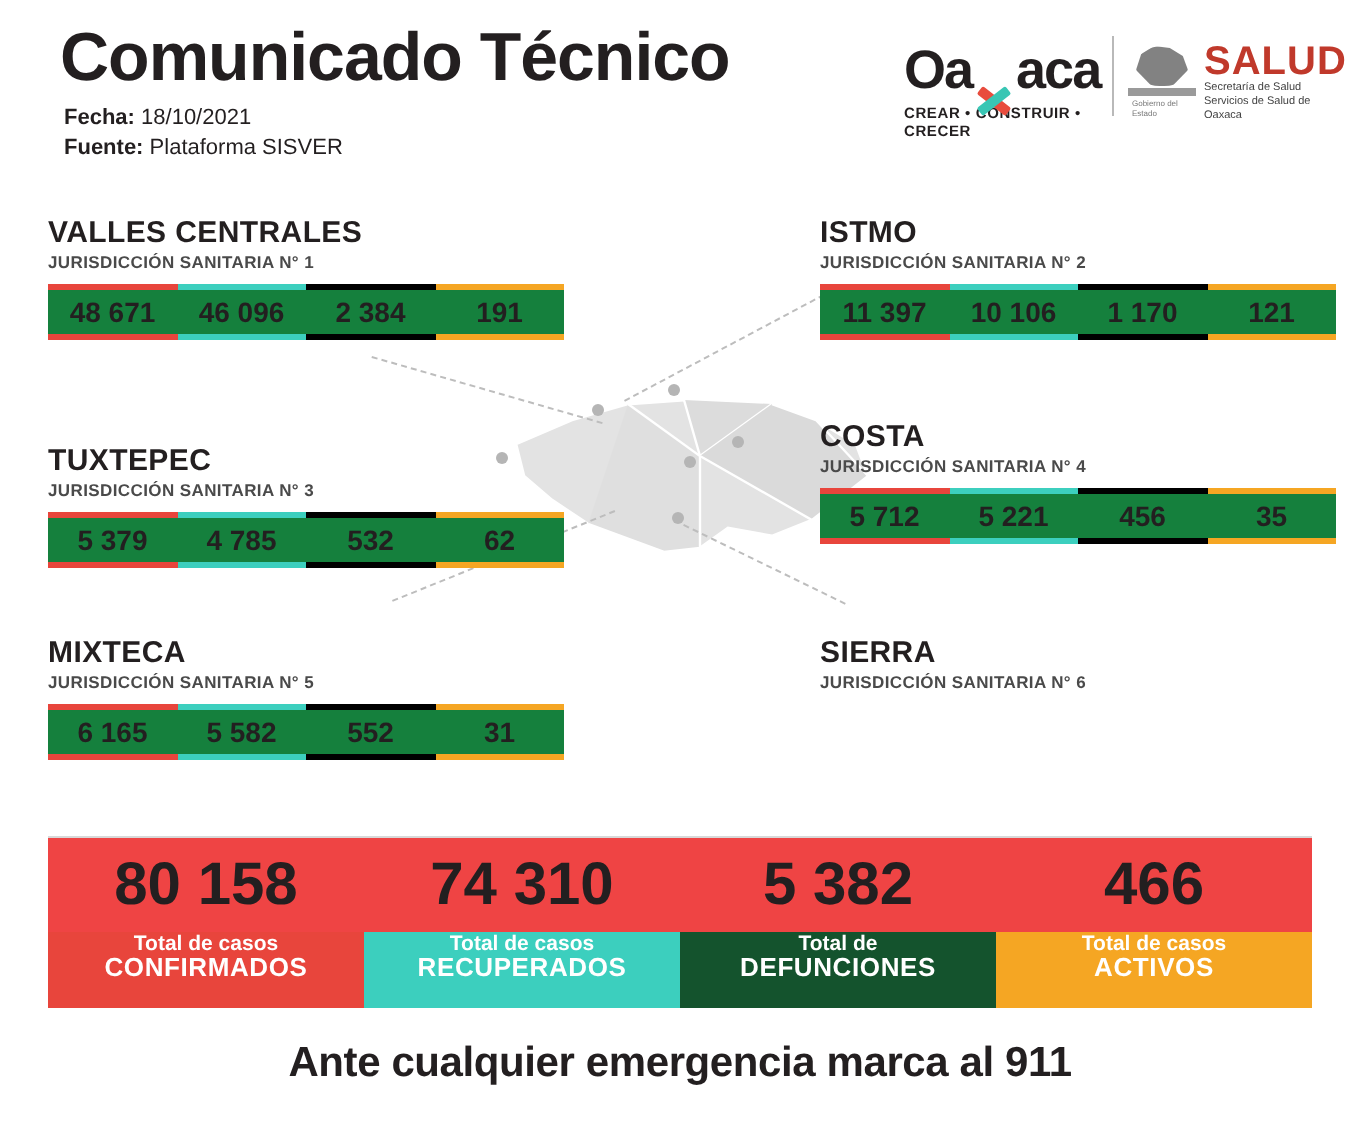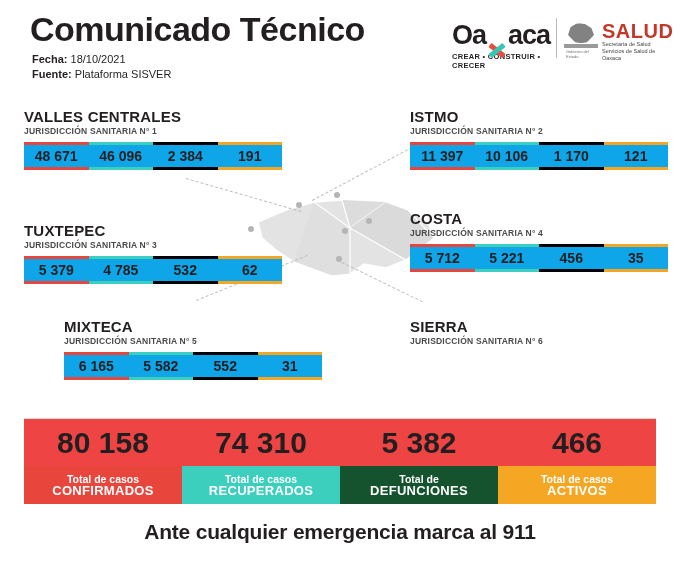--- a/index.html
+++ b/index.html
@@ -66,21 +66,21 @@
 
   
   .region { position: absolute; width: 258px; }
   .r-name { font-size: 15px; font-weight: bold; letter-spacing: 0.2px; color: #231f20; }
   .r-sub { font-size: 8.5px; font-weight: bold; color: #4a4a4a; margin-top: 1px; letter-spacing: 0.2px; }
   .bar { margin-top: 6px; display: flex; height: 28px; width: 100%; }
   .cell {
     flex: 1 1 0; display: flex; align-items: center; justify-content: center;
     font-size: 14px; font-weight: bold; color: #231f20;
     border-top: 3px solid transparent; border-bottom: 3px solid transparent;
-    background: #0ea5e9;
+    background: #15803d;
   }
   .cell.c-conf { border-color: #e8453c; }
   .cell.c-rec  { border-color: #3ccfbe; }
   .cell.c-def  { border-color: #000000; }
   .cell.c-act  { border-color: #f5a623; }
 
   
   .bar .cell { position: relative; }
   .bar .cell::after {
     content: ""; position: absolute; left: 0; right: 0; bottom: -3px; height: 3px;
@@ -88,21 +88,21 @@
 
   
   .totals { position: absolute; left: 24px; top: 418px; width: 632px; height: 86px; display: flex; }
   .tot { flex: 1 1 0; display: flex; flex-direction: column; }
   .tot .num {
     height: 48px; display: flex; align-items: center; justify-content: center;
     font-size: 30px; font-weight: bold; color: #231f20; background: #ef4444;
     border-top: 1px solid #d8d8d8;
   }
   .tot .lab {
-    height: 38px; display: flex; flex-direction: column; align-items: center; justify-content: center;
+    height: 38px; display: flex; flex-direction: column; align-items: center; justify-content: flex-start;
     color: #fff; font-size: 10.5px; line-height: 12px; font-weight: bold; text-align: center;
   }
   .tot .lab .big { font-size: 13px; font-weight: bold; letter-spacing: 0.3px; }
   .tot.t-conf .lab { background: #e8453c; }
   .tot.t-rec  .lab { background: #3ccfbe; }
   .tot.t-def  .lab { background: #14532d; }
   .tot.t-act  .lab { background: #f5a623; }
 
   .footer {
     position: absolute; left: 0; top: 520px; width: 680px; text-align: center;
@@ -181,21 +181,21 @@
     <div class="r-name">TUXTEPEC</div>
     <div class="r-sub">JURISDICCIÓN SANITARIA N° 3</div>
     <div class="bar">
       <div class="cell c-conf">5 379</div>
       <div class="cell c-rec">4 785</div>
       <div class="cell c-def">532</div>
       <div class="cell c-act">62</div>
     </div>
   </div>
 
-  <div class="region" style="left:24px; top:318px;margin-left:40px;">
+  <div class="region" style="left:24px; top:318px;">
     <div class="r-name">MIXTECA</div>
     <div class="r-sub">JURISDICCIÓN SANITARIA N° 5</div>
     <div class="bar">
       <div class="cell c-conf">6 165</div>
       <div class="cell c-rec">5 582</div>
       <div class="cell c-def">552</div>
       <div class="cell c-act">31</div>
     </div>
   </div>
 

